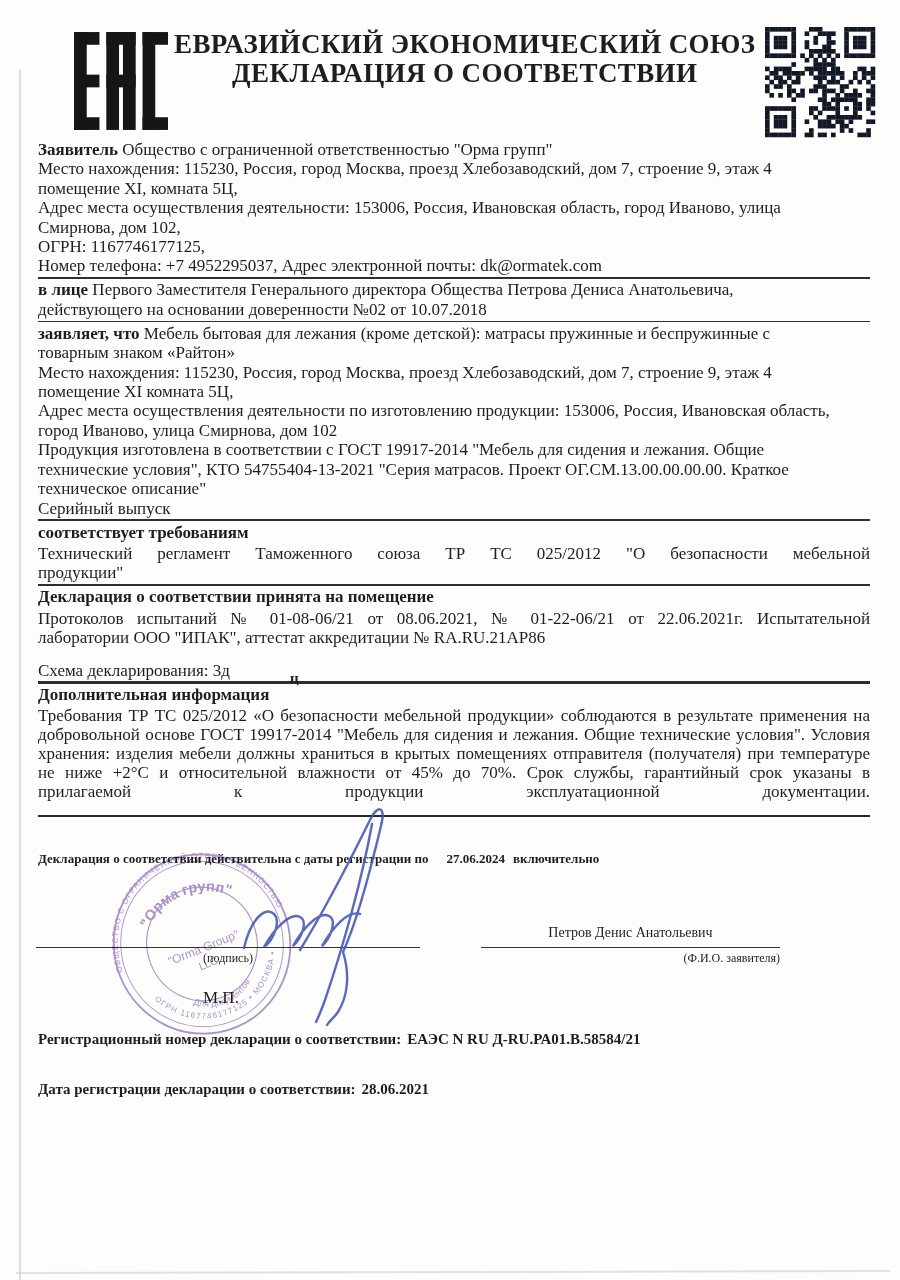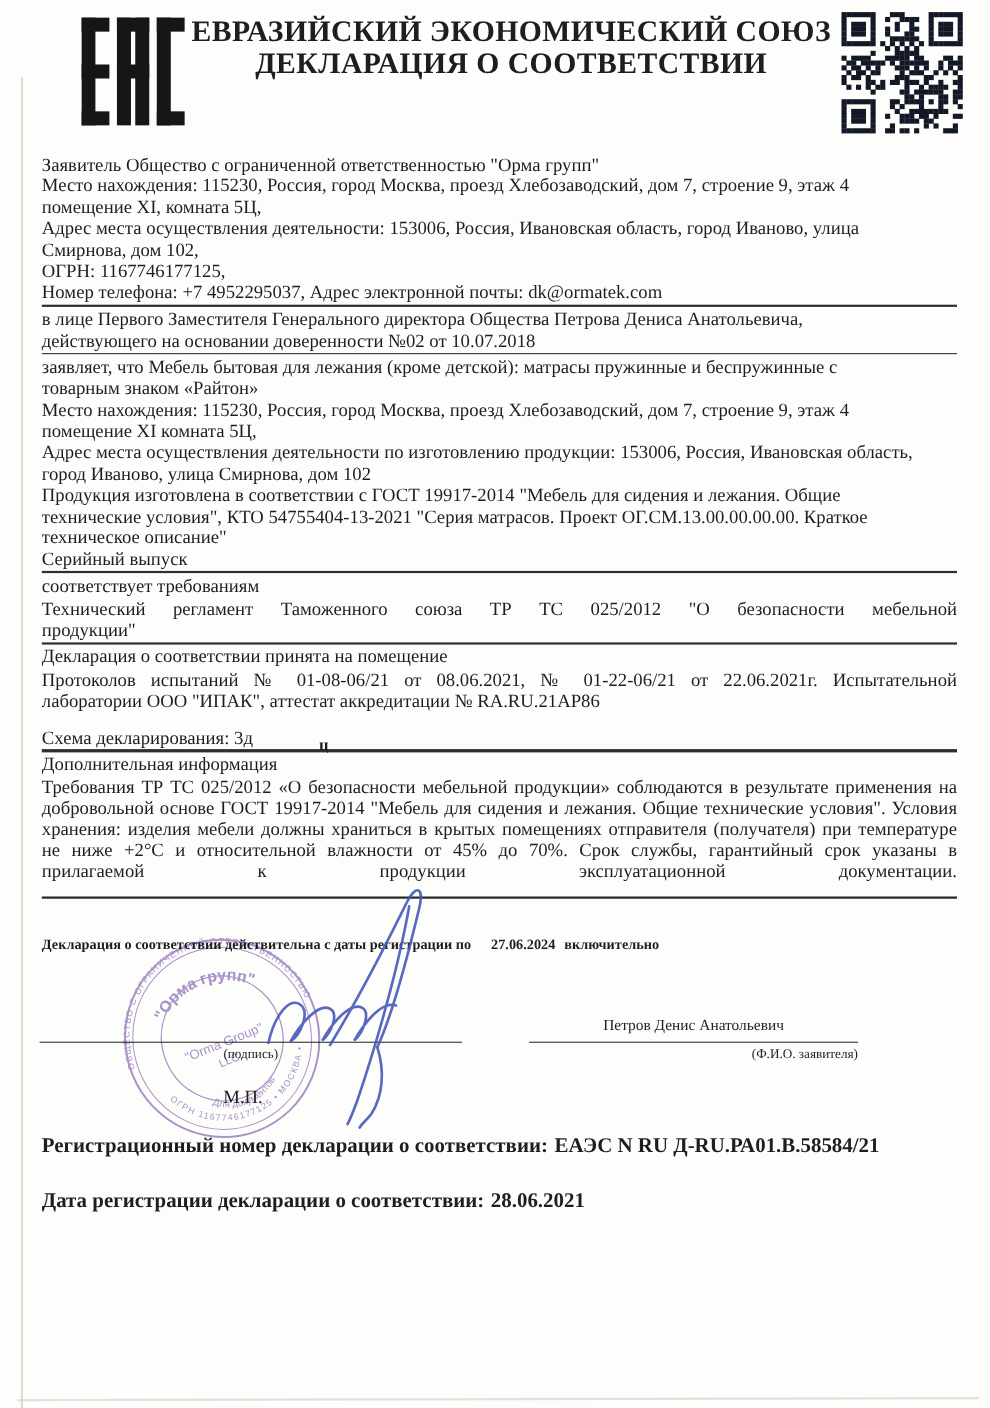--- a/index.html
+++ b/index.html
@@ -2,52 +2,52 @@
 <html><head>
 <meta charset="utf-8">
 <style>
   html,body{margin:0;padding:0;background:#e9e9e6;}
   .doc{position:relative;width:900px;height:1280px;background:#fdfdfb;overflow:hidden;
        font-family:"Liberation Serif","DejaVu Serif",serif;color:#1e1e1e;}
   
   .edge-left{position:absolute;left:19px;top:70px;bottom:0;width:2px;background:#c2c2bc;opacity:.55;}
   .edge-bottom{position:absolute;left:16px;right:10px;bottom:7px;height:2px;background:#c6c6c0;opacity:.5;transform:rotate(-.12deg);}
   
-  .header{position:absolute;top:10px;left:74px;right:30px;display:flex;align-items:flex-start;font-family:Liberation Serif, serif;}
+  .header{position:absolute;top:26px;left:74px;right:30px;display:flex;align-items:flex-start;font-family:Liberation Serif, serif;}
   .eac{flex:0 0 auto;margin-top:4px;}
   .titles{flex:1 1 auto;text-align:center;padding:4px 6px 0 6px;}
   .t1{font-size:27px;font-weight:bold;letter-spacing:.4px;line-height:29px;white-space:nowrap;}
   .t2{font-size:27px;font-weight:bold;letter-spacing:.4px;line-height:29px;white-space:nowrap;}
   .qr{flex:0 0 auto;}
   
   .body{position:absolute;top:140px;left:38px;width:832px;font-size:17px;line-height:19.4px;}
   .ln{min-height:19.4px;}
   .fj{text-align:justify;text-align-last:justify;}
-  b.lead{font-weight:normal;}
+  b.lead{font-weight:bold;}
   .rule{height:1.6px;background:#2e2e2e;margin:1.5px 0;}
   .rule-th{height:2.2px;}
   .rule-lg{height:2.4px;margin-top:14px;background:#262626;}
   .gap-top{margin-top:13px;}
   .s6{position:relative;}
   .stray{position:absolute;left:252px;top:-16px;font-weight:bold;font-size:15px;}
   .addl{line-height:19px;}
   .validity{margin-top:32px;font-weight:bold;font-size:13px;}
   .validity .vdate{margin-left:18px;}
   .validity .vsuf{margin-left:8px;}
   
   .sig-line{position:absolute;border-top:1.6px solid #333;}
   .sig-line.left{left:36px;top:947px;width:384px;}
   .sig-line.right{left:481px;top:947px;width:299px;}
   .fio{position:absolute;left:481px;top:925px;width:299px;text-align:center;font-size:14px;}
   .cap{position:absolute;font-size:12px;}
   .cap.sign{left:36px;top:951px;width:384px;text-align:center;}
   .cap.fio-cap{left:481px;top:951px;width:299px;text-align:right;}
   .mp{position:absolute;left:203px;top:988px;font-size:17px;}
   
-  .foot{position:absolute;left:38px;font-weight:bold;font-size:19px;}
+  .foot{position:absolute;left:38px;font-weight:bold;font-size:15px;}
   .foot.reg{top:1031px;}
   .foot.date{top:1081px;}
   .foot .val{margin-left:6px;}
   
   .stamp-svg{position:absolute;left:103px;top:850px;pointer-events:none;mix-blend-mode:multiply;}
   .sign-svg{position:absolute;left:222px;top:798px;pointer-events:none;}
   .stamp-txt{font-family:"Liberation Sans","DejaVu Sans",sans-serif;fill:#9d7fc6;}
 </style>
 </head>
 <body>

